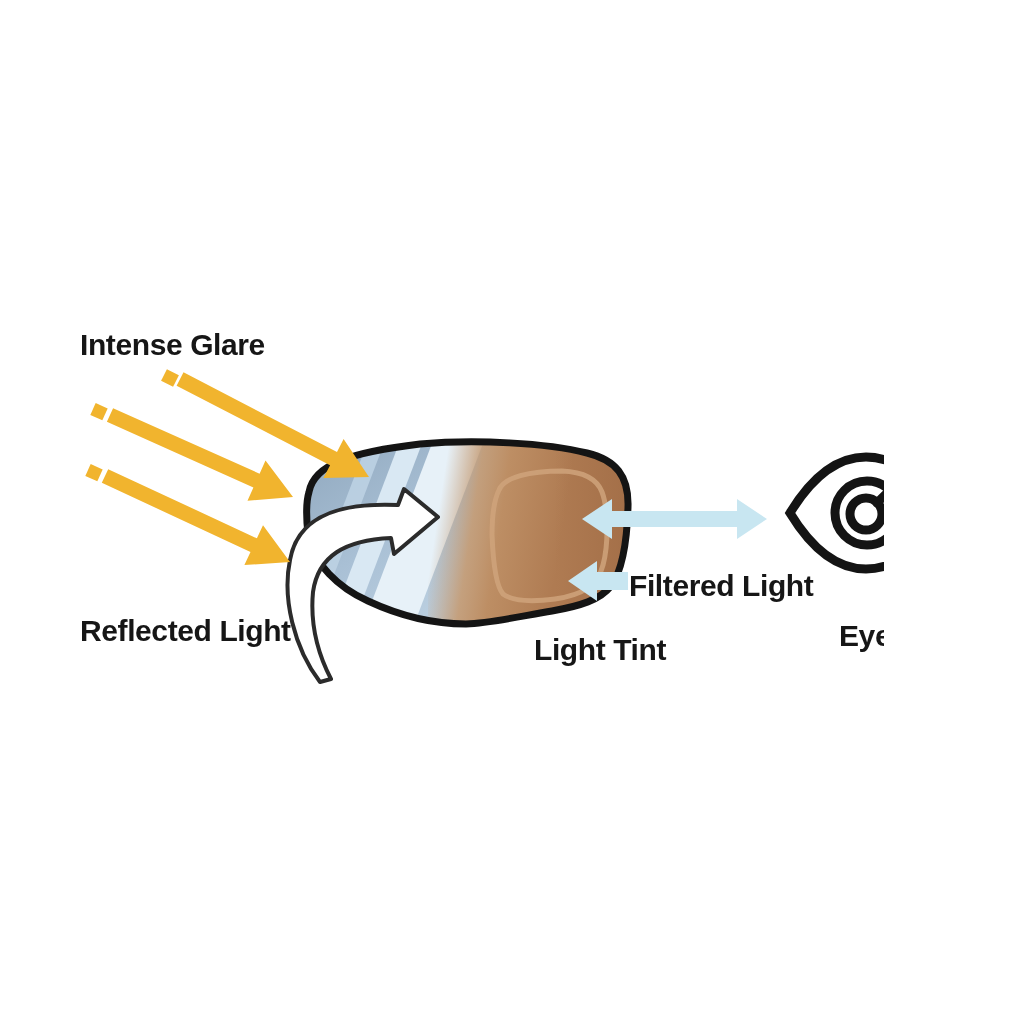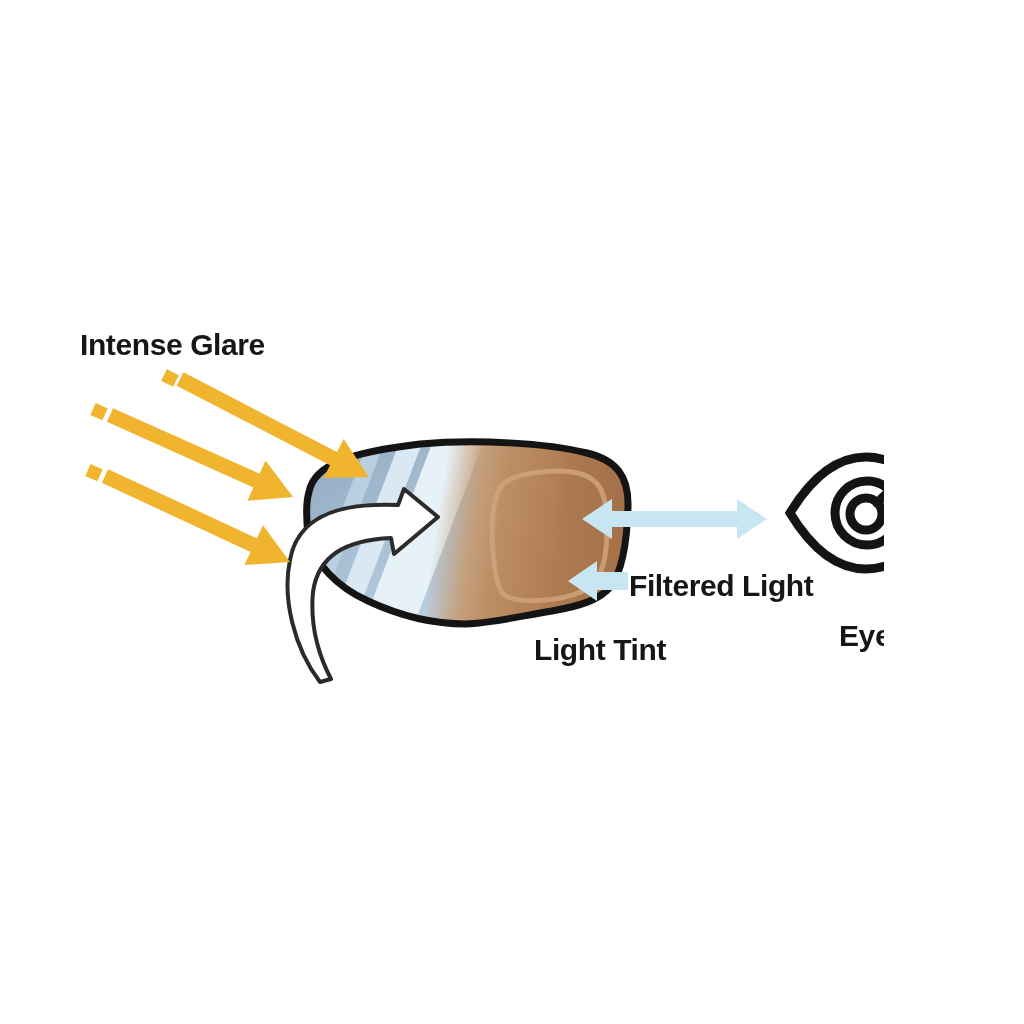--- a/index.html
+++ b/index.html
@@ -139,16 +139,17 @@
 
     <g fill="none" stroke="#141414" stroke-width="9">
       <path d="M 790 513 Q 824 457 866 457 Q 909 457 942 513 Q 909 569 866 569 Q 824 569 790 513 Z" stroke-linejoin="miter"></path>
       <circle cx="867" cy="513" r="32"></circle>
       <circle cx="866" cy="514" r="16"></circle>
       <line x1="877" y1="503" x2="893" y2="487" stroke-linecap="round"></line>
     </g>
   </svg>
 
   <div class="diagram-label lbl-intense-glare">Intense Glare</div>
+  <div class="diagram-label lbl-reflected-light">Reflected Light</div>
   <div class="diagram-label lbl-base-tint">Light Tint</div>
   <div class="diagram-label lbl-filtered-light">Filtered Light</div>
   <div class="diagram-label lbl-eye">Eye</div>
 </div>
 
 </body></html>

